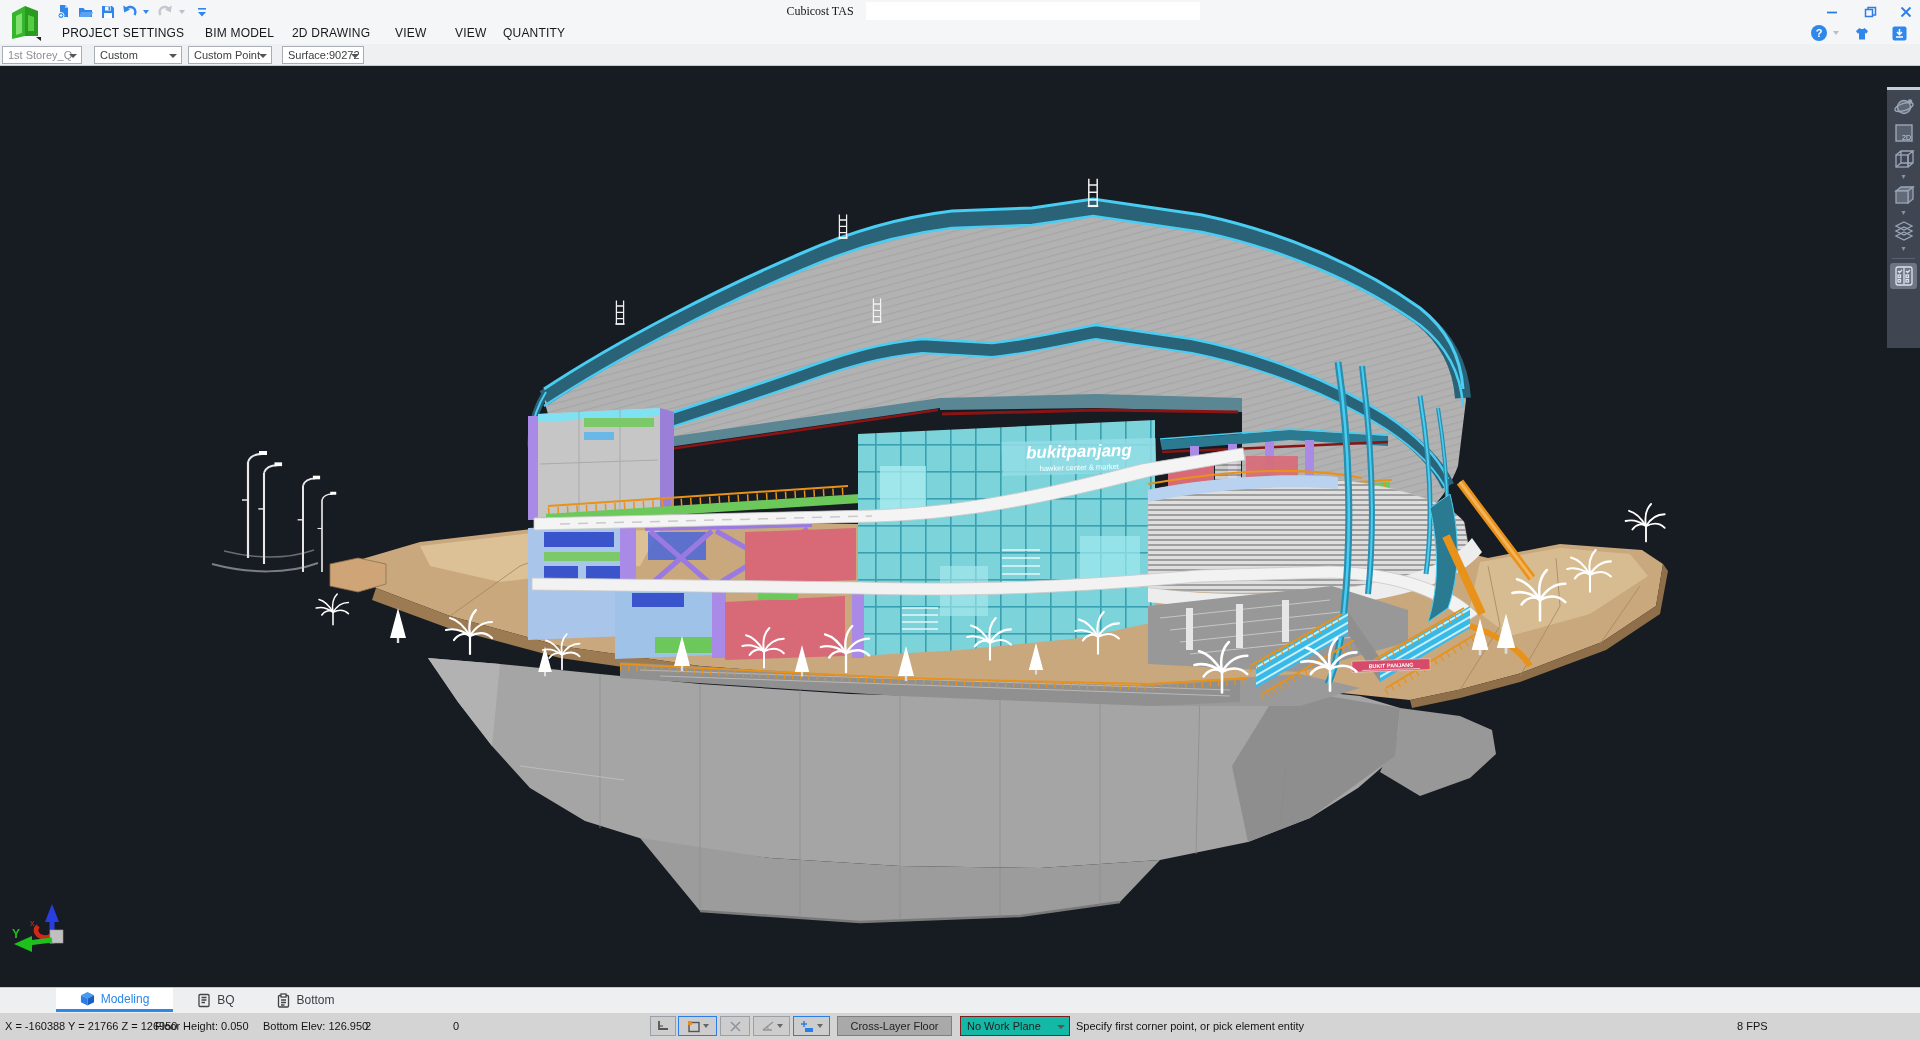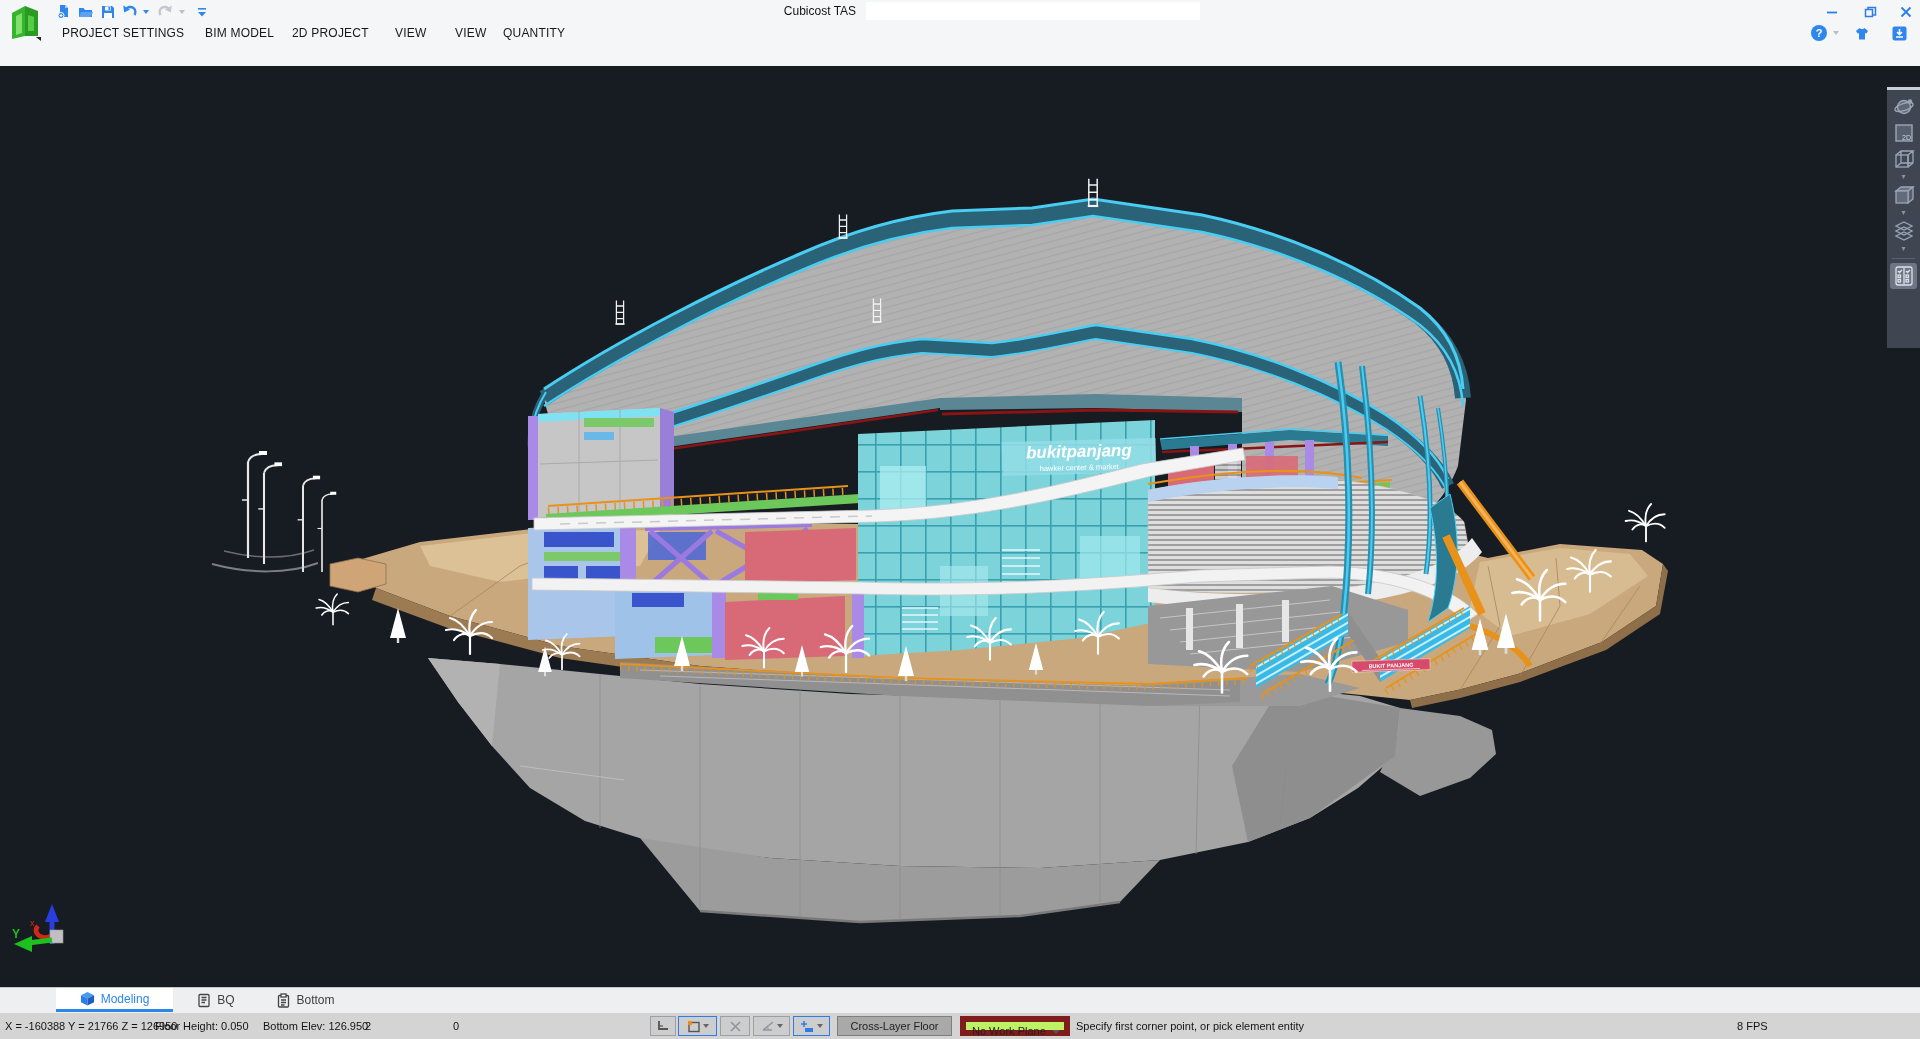--- a/index.html
+++ b/index.html
@@ -1,20 +1,20 @@
 <!DOCTYPE html>
 <html><head>
 <meta charset="utf-8">
 <style>
   * { box-sizing: border-box; margin: 0; padding: 0; }
   html,body { width:1920px; height:1039px; font-family:"Liberation Sans", sans-serif; }
   .app { position:relative; width:1920px; height:1039px; overflow:hidden; background:#f5f6f8; }
 
   
-  .titlebar { position:absolute; left:0; top:0; width:1920px; height:22px; background:#f5f6f8; }
+  .titlebar { position:absolute; left:0; top:0; width:1920px; height:22px; background:#f5f6f8;font-family:Liberation Serif, serif; }
   .app-title { position:absolute; left:760px; top:4px; width:120px; text-align:center; font-size:12px; color:#141414; }
   .title-blank { position:absolute; left:866px; top:2px; width:334px; height:18px; background:#ffffff; }
   .logo { position:absolute; left:8px; top:3px; width:34px; height:38px; z-index:5; }
   .qa-icons { position:absolute; left:55px; top:4px; height:15px; display:flex; align-items:center; }
   .qa-btn { width:17px; height:15px; margin-right:5px; display:flex; align-items:center; justify-content:center; }
   .caret { width:0; height:0; border-left:3.5px solid transparent; border-right:3.5px solid transparent; border-top:4px solid #2f86eb; margin-right:8px; }
   .caret.gray { border-top-color:#b9bec7; }
   .winctl { position:absolute; top:4px; width:24px; height:15px; display:flex; align-items:center; justify-content:center; }
 
   
@@ -46,21 +46,21 @@
   .tab { position:absolute; top:0; height:24px; display:flex; align-items:center; justify-content:center; gap:6px; font-size:12px; color:#3c4043; cursor:default; }
   .tab.active { background:#ffffff; border-bottom:3px solid #2b87e8; color:#2b87e8; }
 
   
   .statusbar { position:absolute; left:0; top:1012px; width:1920px; height:27px; background:#d4d4d4; border-top:1px solid #efefef; font-size:11px; color:#141414; }
   .sb-text { position:absolute; top:7px; white-space:nowrap; }
   .sb-btn { position:absolute; top:3px; height:20px; border:1px solid #9aa0a8; background:#cdcdcd; display:flex; align-items:center; justify-content:center; }
   .sb-btn.blue { border-color:#2b7de9; }
   .sb-caret { width:0; height:0; border-left:3.5px solid transparent; border-right:3.5px solid transparent; border-top:4px solid #666; margin-left:2px; }
   .sb-push { position:absolute; top:3px; height:20px; background:#a9a9a9; border:1px solid #7f7f7f; color:#222; display:flex; align-items:center; justify-content:center; font-size:11px; }
-  .sb-select { position:absolute; top:3px; height:20px; background:#bef264; border:6px solid #7f1d1d; font-size:11px; color:#222; line-height:18px; padding:0 16px 0 6px; }
+  .sb-select { position:absolute; top:3px; height:20px; background:#14b8a6; border:1px solid #7f1d1d; font-size:11px; color:#222; line-height:18px; padding:0 16px 0 6px; }
   .sb-select .dd-caret { position:absolute; right:4px; top:8px; width:0; height:0; border-left:4px solid transparent; border-right:4px solid transparent; border-top:4.5px solid #555; }
 </style>
 </head>
 <body>
 
 <div class="app">
 
   <div class="titlebar">
     <svg class="logo" viewBox="0 0 34 38">
       <polygon points="4,10 17,3 17,33 4,36" fill="#35b52c"></polygon>
@@ -132,21 +132,21 @@
     <div class="winctl" style="left:1894px">
       <svg width="12" height="12" viewBox="0 0 12 12">
           <path d="M1.5,1.5 L10.5,10.5 M10.5,1.5 L1.5,10.5" stroke="#2b7de9" stroke-width="1.8"></path>
         </svg>
     </div>
   </div>
 
   <div class="menubar">
     <span class="menu-item" style="left:62px">PROJECT SETTINGS</span>
     <span class="menu-item" style="left:205px">BIM MODEL</span>
-    <span class="menu-item" style="left:292px">2D PROJECT</span>
+    <span class="menu-item" style="left:292px">2D DRAWING</span>
     <span class="menu-item" style="left:395px">VIEW</span>
     <span class="menu-item" style="left:455px">VIEW</span>
     <span class="menu-item" style="left:503px">QUANTITY</span>
 
     <div class="mb-right" style="left:1811px">
         <div class="help-circle">?</div>
       </div>
     <div class="mb-right" style="left:1833px">
         <span class="caret gray" style="margin:0"></span>
       </div>
@@ -156,20 +156,26 @@
         </svg>
     </div>
     <div class="mb-right" style="left:1892px">
       <svg width="15" height="15" viewBox="0 0 15 15">
           <rect x="0.5" y="0.5" width="14" height="14" rx="2" fill="#2f86eb"></rect>
           <path d="M7.5,3 V8 M5,6 L7.5,8.6 L10,6 M4,11 H11" stroke="#fff" stroke-width="1.5" fill="none"></path>
         </svg>
     </div>
   </div>
 
+  <div class="ribbon">
+    <div class="dd muted" style="left:2px; width:80px"><span>1st Storey_Q</span><span class="dd-caret"></span></div>
+    <div class="dd" style="left:94px; width:88px"><span>Custom</span><span class="dd-caret"></span></div>
+    <div class="dd" style="left:188px; width:84px"><span>Custom Point</span><span class="dd-caret"></span></div>
+    <div class="dd" style="left:282px; width:82px"><span>Surface:90272</span><span class="dd-caret"></span></div>
+  </div>
 
   <div class="viewport">
     <svg class="scene" width="1920" height="921" viewBox="0 0 1920 921">
       <defs>
         <pattern id="deckp" width="7" height="7" patternUnits="userSpaceOnUse" patternTransform="rotate(-15)">
             <rect width="7" height="7" fill="#b2b2b2"></rect>
             <rect width="7" height="1.2" fill="#a6a6a6"></rect>
           </pattern>
         <pattern id="louv" width="5" height="5" patternUnits="userSpaceOnUse">
             <rect width="5" height="5" fill="#dedede"></rect>

